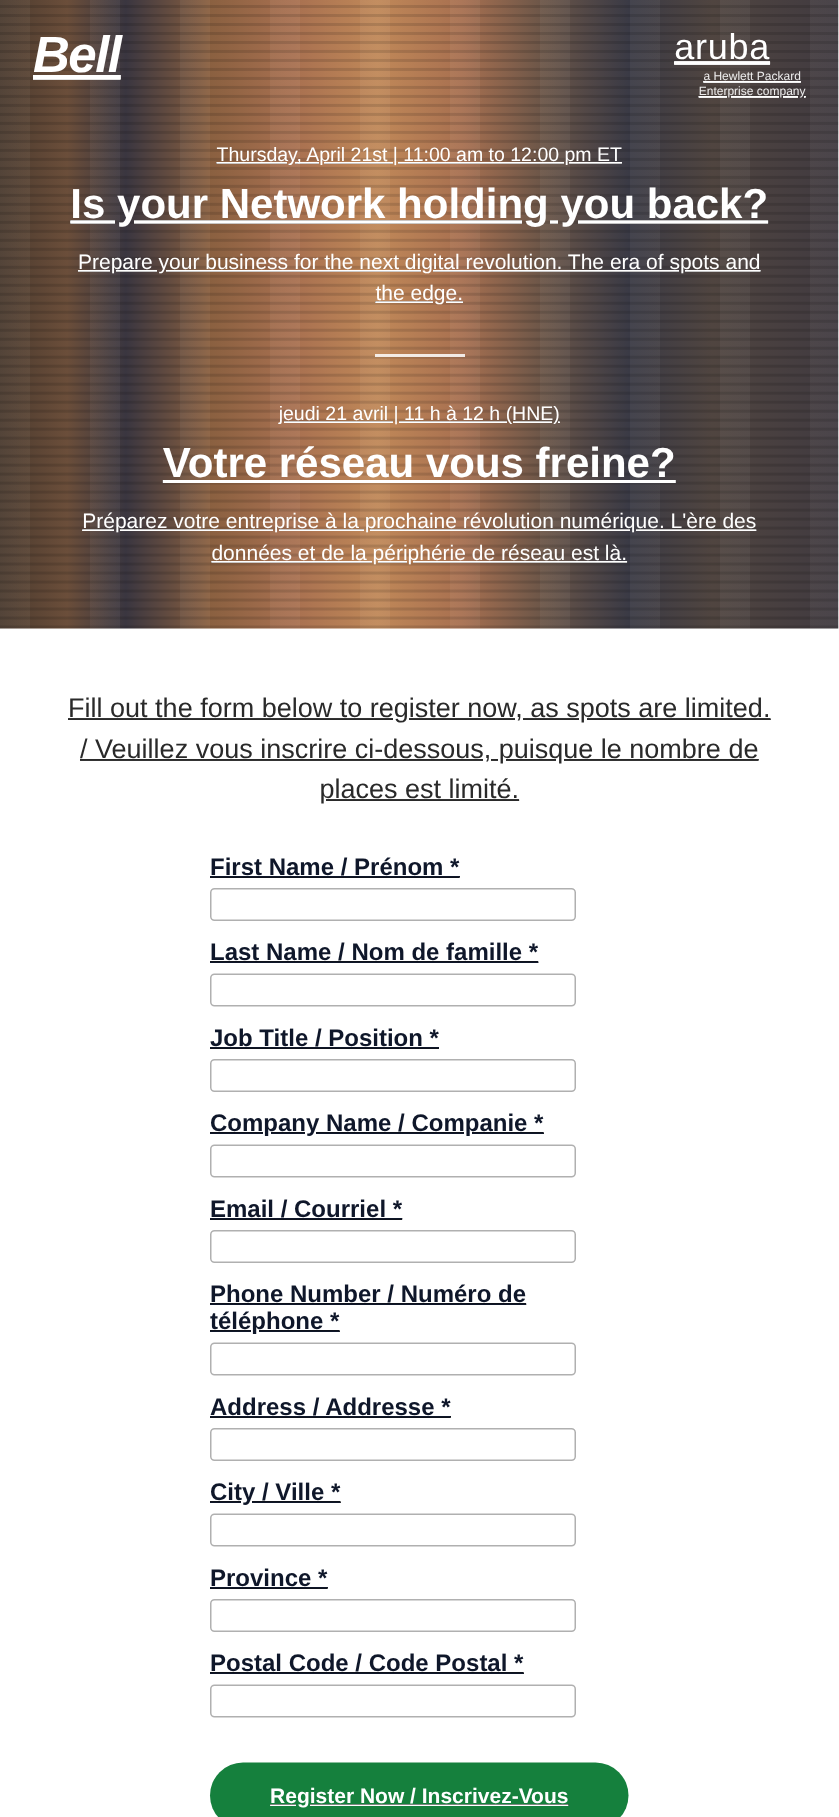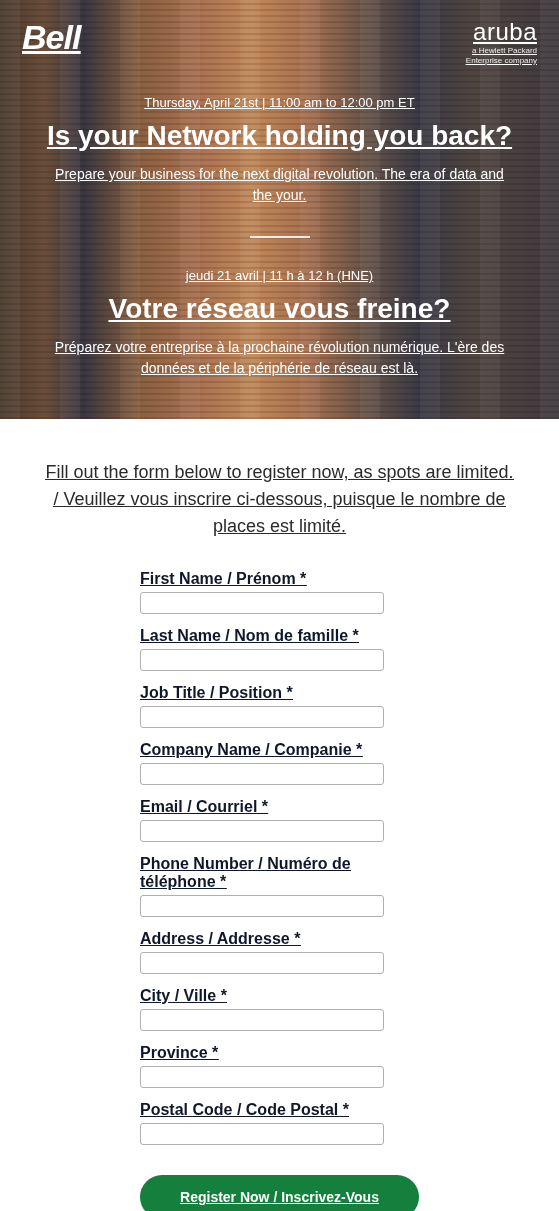--- a/index.html
+++ b/index.html
@@ -14,21 +14,21 @@
     }
     .hero::before {
       content: "";
       position: absolute; inset: 0;
       background: repeating-linear-gradient(0deg, rgba(0,0,0,0.12) 0px, rgba(0,0,0,0.12) 2px, transparent 2px, transparent 6px),
                   repeating-linear-gradient(90deg, rgba(255,255,255,0.05) 0px, rgba(255,255,255,0.05) 20px, transparent 20px, transparent 60px);
       pointer-events: none;
     }
     .logo-row { display: flex; justify-content: space-between; align-items: flex-start; padding: 0 22px; position: relative; }
     .bell { font-size: 34px; font-weight: 700; font-style: italic; letter-spacing: -1px; }
-    .aruba-wrap { text-align: right; }
+    .aruba-wrap { text-align: center; }
     .aruba { font-size: 24px; font-weight: 400; letter-spacing: 0.5px; }
     .aruba-sub { font-size: 8px; line-height: 1.2; color: rgba(255,255,255,0.9); margin-left: 40px; }
     .datetime { font-size: 13px; margin-top: 30px; position: relative; }
     .title { font-size: 28px; font-weight: 700; margin: 10px 40px 0; position: relative; text-align: center; }
     .subtitle { font-size: 14px; margin: 12px 45px 0; line-height: 1.5; position: relative; }
     .divider { width: 60px; height: 2px; background: rgba(255,255,255,0.85); margin: 30px auto; position: relative; }
     .form-intro { text-align: center; font-size: 18px; color: #2a2a2a; margin: 40px 45px 30px; line-height: 1.5; }
     .form-container { padding: 0 140px 50px; }
     .field { margin-bottom: 13px; }
     .field label { display: block; font-size: 16px; font-weight: 700; color: #0f172a; margin-bottom: 4px; }
@@ -49,21 +49,21 @@
   <div class="logo-row">
     <div class="bell">Bell</div>
     <div class="aruba-wrap">
       <div class="aruba">aruba</div>
       <div class="aruba-sub">a Hewlett Packard</div>
       <div class="aruba-sub">Enterprise company</div>
     </div>
   </div>
   <div class="datetime">Thursday, April 21st | 11:00 am to 12:00 pm ET</div>
   <h1 class="title">Is your Network holding you back?</h1>
-  <p class="subtitle">Prepare your business for the next digital revolution. The era of data and the your.</p>
+  <p class="subtitle">Prepare your business for the next digital revolution. The era of spots and the edge.</p>
   <div class="divider"></div>
   <div class="datetime">jeudi 21 avril | 11 h à 12 h (HNE)</div>
   <h1 class="title">Votre réseau vous freine?</h1>
   <p class="subtitle">Préparez votre entreprise à la prochaine révolution numérique. L'ère des données et de la périphérie de réseau est là.</p>
 </div>
 
 <p class="form-intro">Fill out the form below to register now, as spots are limited. / Veuillez vous inscrire ci-dessous, puisque le nombre de places est limité.</p>
 
 <div class="form-container">
   <div class="field">

